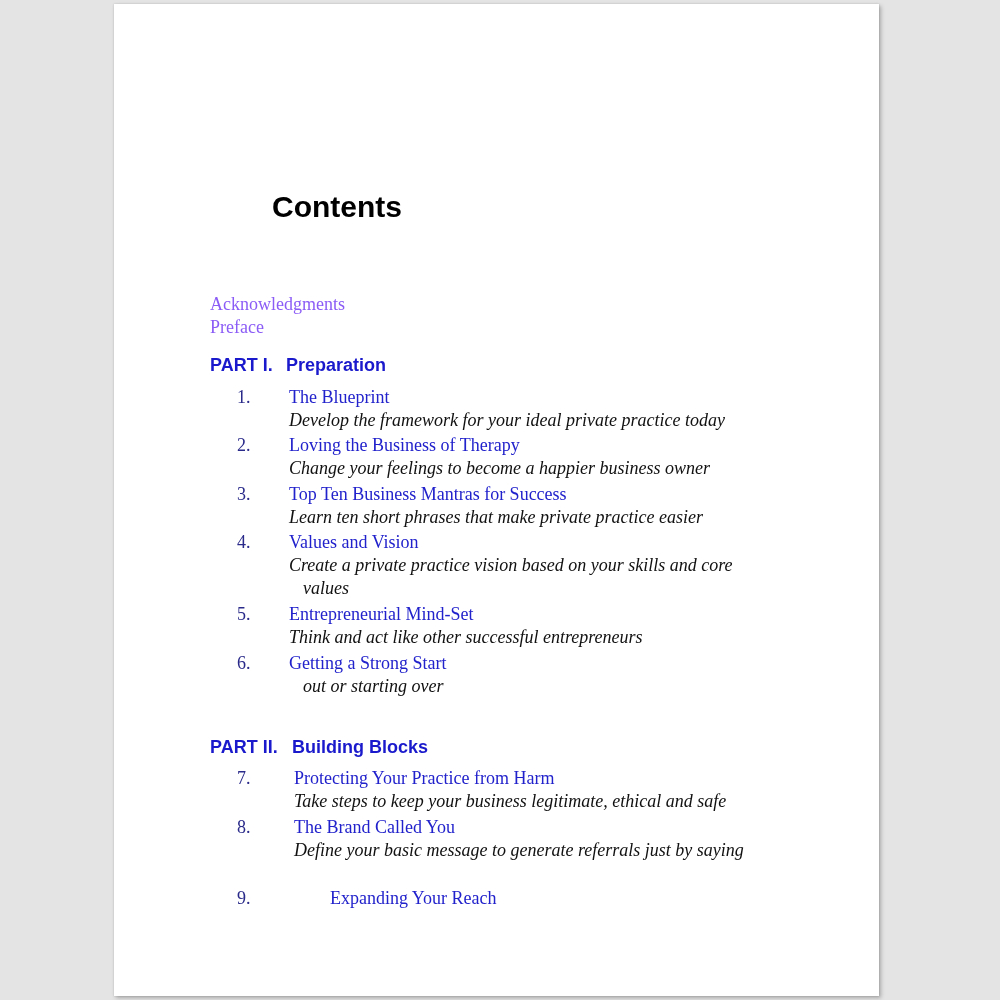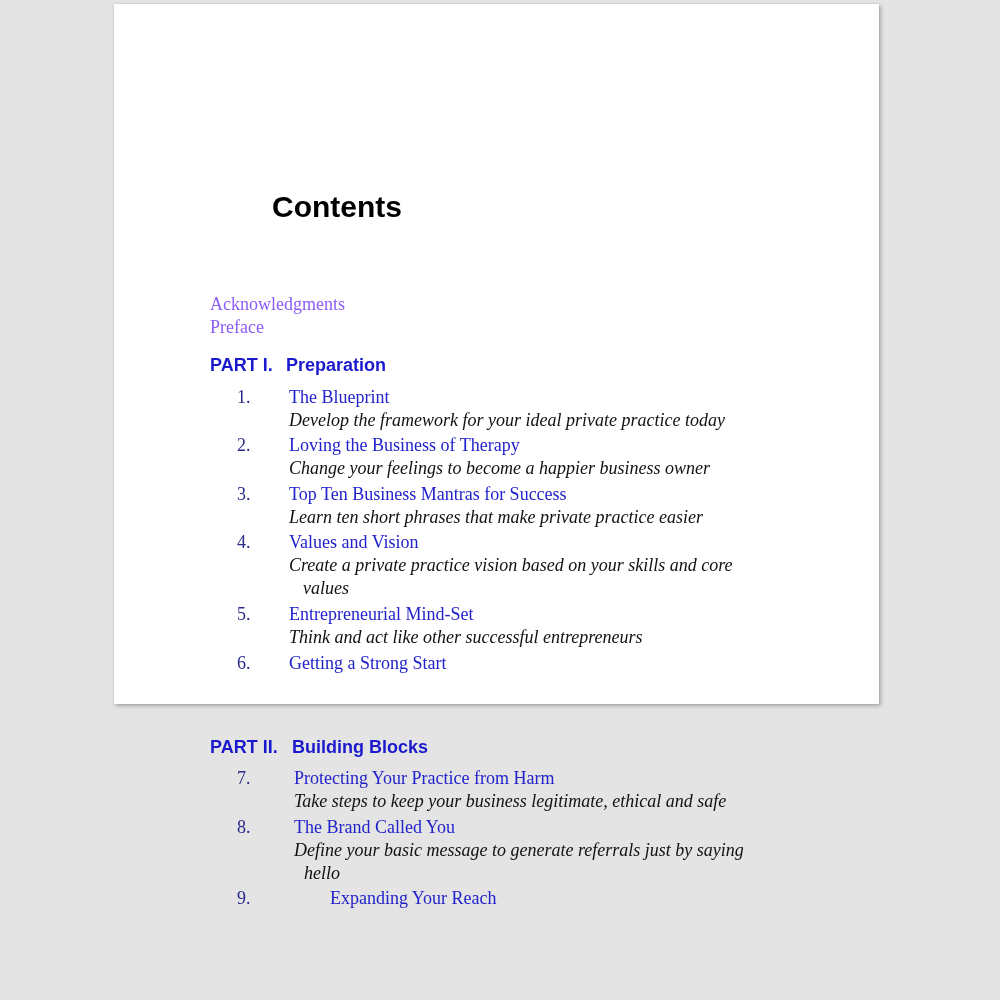--- a/index.html
+++ b/index.html
@@ -3,21 +3,21 @@
 <meta charset="utf-8">
 <style>
   html, body { margin: 0; padding: 0; }
   body {
     width: 1000px; height: 1000px; overflow: hidden;
     background: #e4e4e4;
     position: relative;
     font-family: "Liberation Serif", serif;
   }
   .page {
-    position: absolute; left: 114px; top: 4px; width: 765px; height: 700px;
+    position: absolute; left: 114px; top: 4px; width: 765px; height: 992px;
     background: #ffffff;
     box-shadow: 2px 2px 4px rgba(0,0,0,0.25), 0 0 2px rgba(0,0,0,0.15);
   }
   .title {
     position: absolute; left: 158px; top: 186px;
     font-family: "Liberation Sans", sans-serif;
     font-weight: bold; font-size: 30px; color: #000;
     letter-spacing: 0px;
   }
   .front {
@@ -87,37 +87,37 @@
 
   <div class="ch" style="top:599px;">
     <span class="num">5.</span>
     <span class="ttl" style="left:175px;">Entrepreneurial Mind-Set</span>
     <div class="desc" style="left:175px;"><span>Think and act like other successful entrepreneurs</span></div>
   </div>
 
   <div class="ch" style="top:648px;">
     <span class="num">6.</span>
     <span class="ttl" style="left:175px;">Getting a Strong Start</span>
-    <div class="desc" style="left:175px;"></div>
+    <div class="desc" style="left:175px;"><span class="cont">out or starting over</span></div>
   </div>
 
   <div class="part" style="top:733px;">
     <span class="pnum" style="width:82px;">PART II.</span><span>Building Blocks</span>
   </div>
 
   <div class="ch" style="top:763px;">
     <span class="num">7.</span>
     <span class="ttl" style="left:180px;">Protecting Your Practice from Harm</span>
     <div class="desc" style="left:180px;"><span>Take steps to keep your business legitimate, ethical and safe</span></div>
   </div>
 
   <div class="ch" style="top:812px;">
     <span class="num">8.</span>
     <span class="ttl" style="left:180px;">The Brand Called You</span>
-    <div class="desc" style="left:180px; width:490px;"><span>Define your basic message to generate referrals just by saying</span><span class="cont" style="padding-left:10px;">hello</span></div>
+    <div class="desc" style="left:180px; width:490px;"><span>Define your basic message to generate referrals just by saying</span></div>
   </div>
 
   <div class="ch" style="top:883px;">
     <span class="num">9.</span>
     <span class="ttl" style="left:180px;margin-left:36px;">Expanding Your Reach</span>
   </div>
 
 </div>
 
 </body></html>

